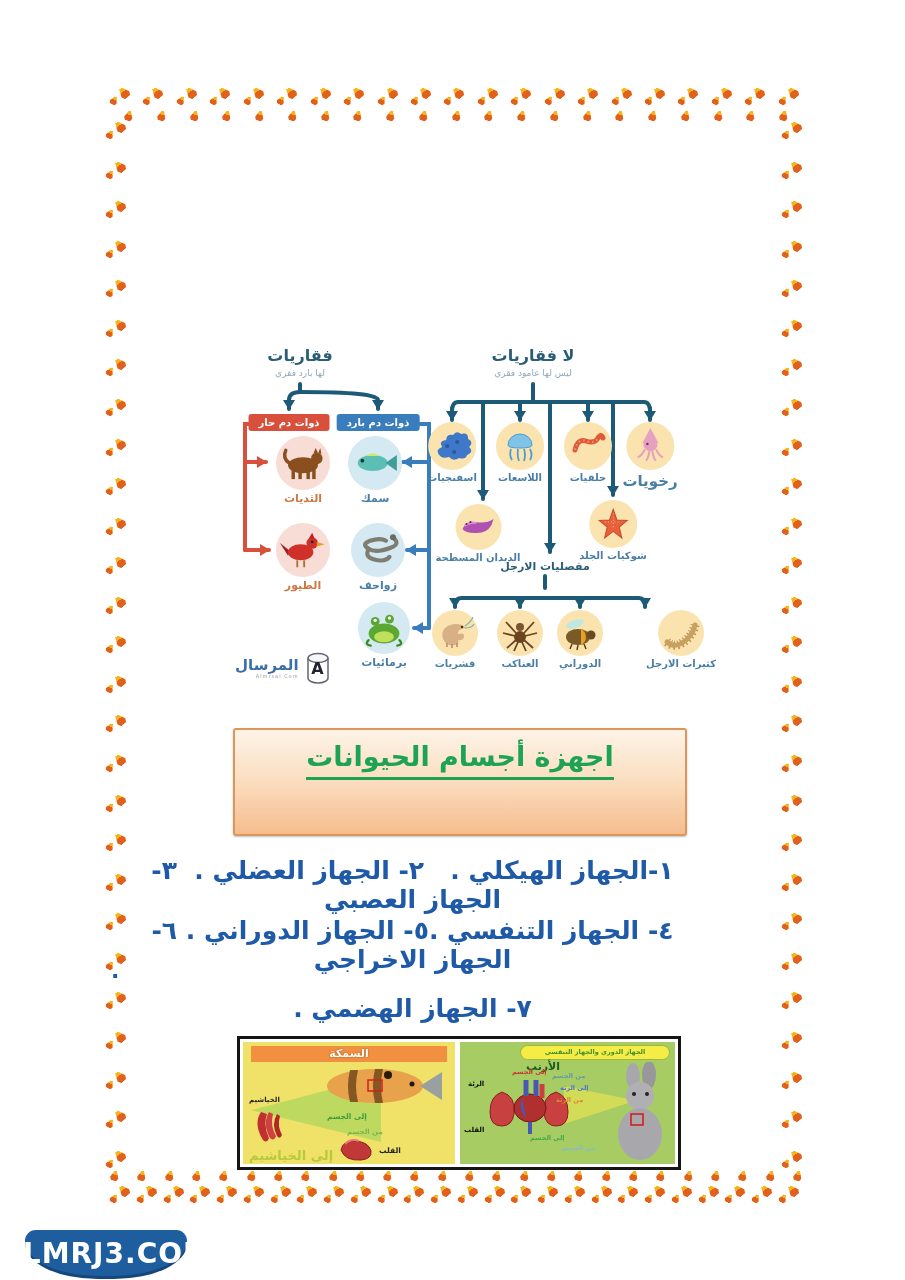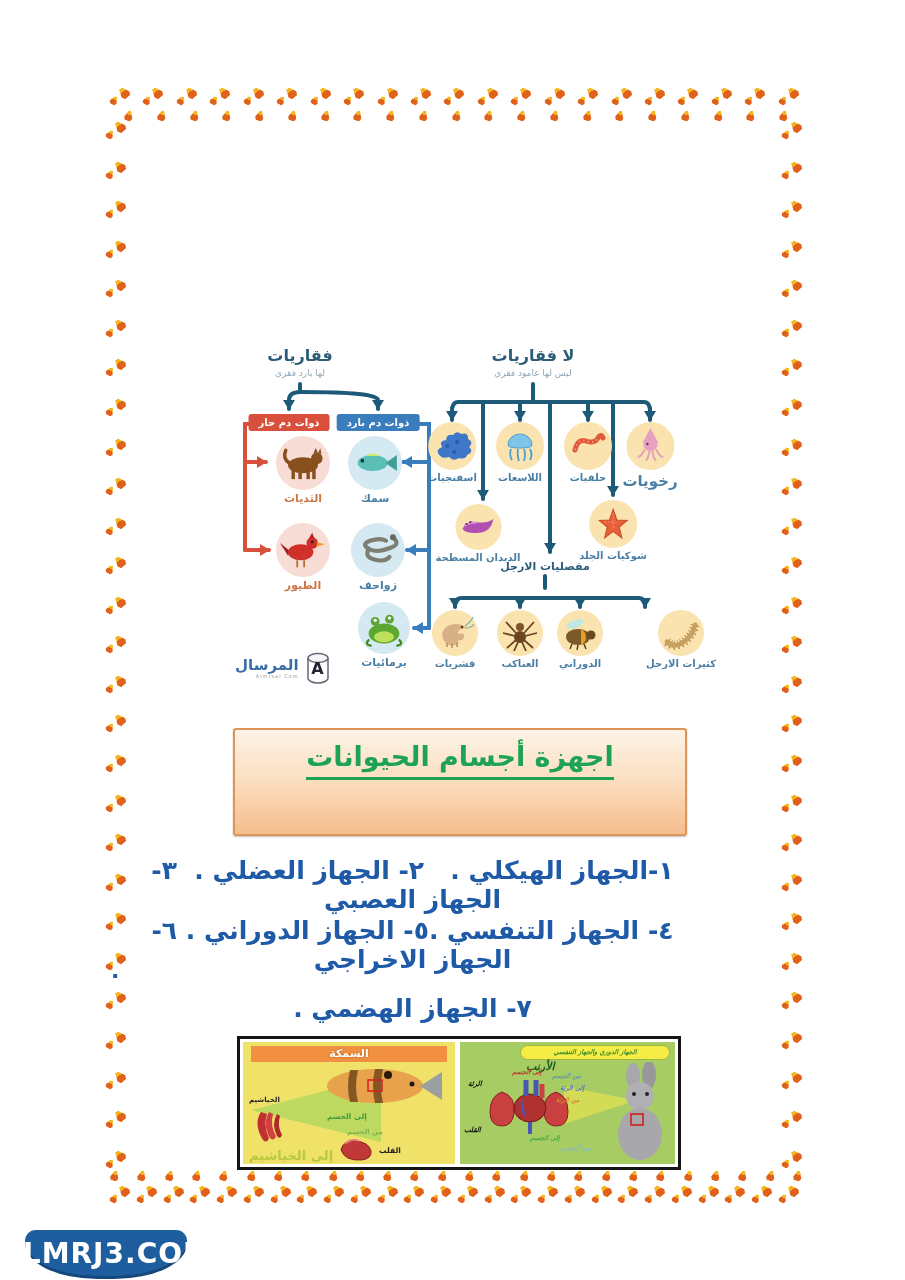--- a/index.html
+++ b/index.html
@@ -56,21 +56,21 @@
   
   .sysline{position:absolute;left:120px;width:585px;color:#1e5aa8;font-weight:bold;
            font-size:25px;text-align:center;direction:rtl;white-space:pre-wrap;}
   .sysdot{position:absolute;color:#1e5aa8;font-weight:bold;font-size:22px;}
   
   #figure{position:absolute;left:237px;top:1036px;width:444px;height:134px;
           border:3px solid #151515;background:#fff;box-sizing:border-box;
           display:flex;gap:5px;padding:3px;}
   .panel{position:relative;height:100%;overflow:hidden;direction:rtl;}
   #fish-panel{width:212px;background:#f0e268;}
-  #rabbit-panel{flex:1;background:#a6cc63;font-style:italic;}
+  #rabbit-panel{flex:1;background:#a6cc63;}
   .fp-header{position:absolute;left:8px;right:8px;top:4px;height:16px;background:#f09040;
              color:#fff;font-weight:bold;font-size:11px;text-align:center;line-height:16px;
              text-shadow:0 0 2px #a05010;}
   .flabel{position:absolute;font-weight:bold;white-space:nowrap;}
   .banner{position:absolute;right:5px;top:3px;width:148px;height:13px;background:#f5ec45;
           border:1px solid #9ab840;border-radius:8px;color:#3f8f2f;font-weight:bold;
           font-size:6.5px;text-align:center;line-height:12px;}
   .beam{position:absolute;}
 </style>
 </head>

